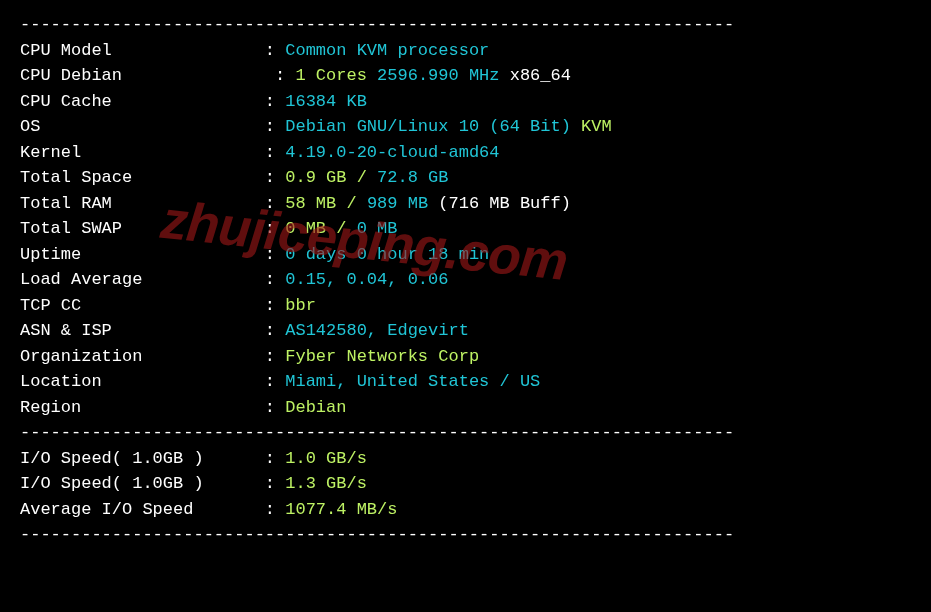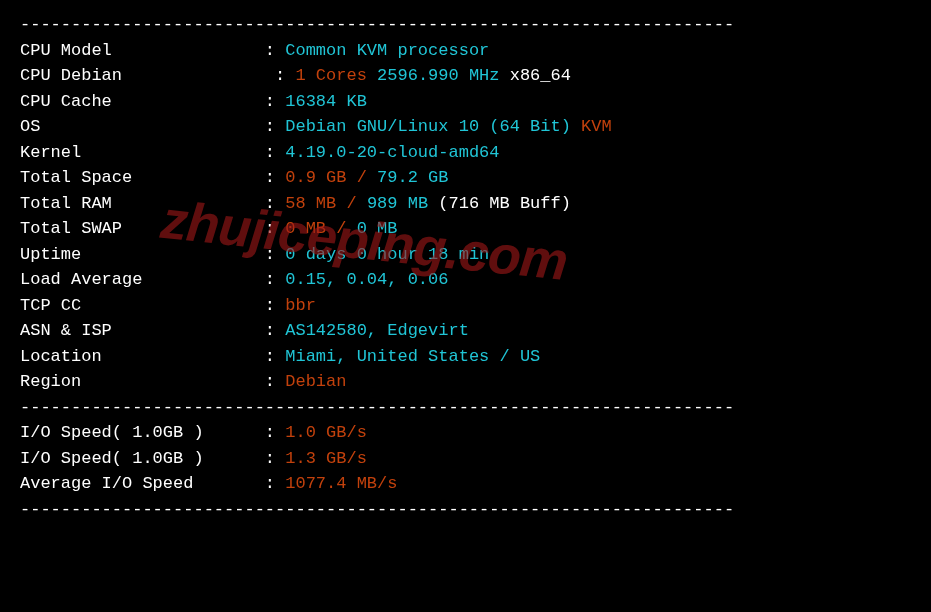--- a/index.html
+++ b/index.html
@@ -24,21 +24,21 @@
       white-space: pre;
       letter-spacing: 0;
     }
     .row {
       white-space: pre;
     }
     .colon {
       color: #fff;
     }
     .cyan { color: #20c5d6; }
-    .yellow { color: #c2410c; }
+    .yellow { color: #bef264; }
     .white { color: #fff; }
     .watermark {
       position: absolute;
       top: 200px;
       left: 160px;
       color: #a01818;
       opacity: 0.6;
       font-size: 54px;
       font-family: Arial, sans-serif;
       font-style: italic;
@@ -52,27 +52,28 @@
 <body>
 
 <div class="dashes">----------------------------------------------------------------------</div>
 
 <div id="sysinfo-block">
     <div class="row"><span class="white">CPU Model               </span><span class="colon">: </span><span class="cyan">Common KVM processor</span></div>
     <div class="row"><span class="white">CPU Debian               </span><span class="colon">: </span><span class="yellow">1 Cores</span><span class="cyan"> 2596.990 MHz </span><span class="white">x86_64</span></div>
     <div class="row"><span class="white">CPU Cache               </span><span class="colon">: </span><span class="cyan">16384 KB</span></div>
     <div class="row"><span class="white">OS                      </span><span class="colon">: </span><span class="cyan">Debian GNU/Linux 10 (64 Bit) </span><span class="yellow">KVM</span></div>
     <div class="row"><span class="white">Kernel                  </span><span class="colon">: </span><span class="cyan">4.19.0-20-cloud-amd64</span></div>
-    <div class="row"><span class="white">Total Space             </span><span class="colon">: </span><span class="yellow">0.9 GB / </span><span class="cyan">79.2 GB</span></div>
+    <div class="row"><span class="white">Total Space             </span><span class="colon">: </span><span class="yellow">0.9 GB / </span><span class="cyan">72.8 GB</span></div>
     <div class="row"><span class="white">Total RAM               </span><span class="colon">: </span><span class="yellow">58 MB / </span><span class="cyan">989 MB </span><span class="white">(716 MB Buff)</span></div>
     <div class="row"><span class="white">Total SWAP              </span><span class="colon">: </span><span class="yellow">0 MB / </span><span class="cyan">0 MB</span></div>
     <div class="row"><span class="white">Uptime                  </span><span class="colon">: </span><span class="cyan">0 days 0 hour 18 min</span></div>
     <div class="row"><span class="white">Load Average            </span><span class="colon">: </span><span class="cyan">0.15, 0.04, 0.06</span></div>
     <div class="row"><span class="white">TCP CC                  </span><span class="colon">: </span><span class="yellow">bbr</span></div>
     <div class="row"><span class="white">ASN &amp; ISP               </span><span class="colon">: </span><span class="cyan">AS142580, Edgevirt</span></div>
+    <div class="row"><span class="white">Organization            </span><span class="colon">: </span><span class="yellow">Fyber Networks Corp</span></div>
     <div class="row"><span class="white">Location                </span><span class="colon">: </span><span class="cyan">Miami, United States / US</span></div>
     <div class="row"><span class="white">Region                  </span><span class="colon">: </span><span class="yellow">Debian</span></div>
   </div>
 
 <div class="dashes">----------------------------------------------------------------------</div>
 
 <div id="iospeed-block">
     <div class="row"><span class="white">I/O Speed( 1.0GB )      </span><span class="colon">: </span><span class="yellow">1.0 GB/s</span></div>
     <div class="row"><span class="white">I/O Speed( 1.0GB )      </span><span class="colon">: </span><span class="yellow">1.3 GB/s</span></div>
     <div class="row"><span class="white">Average I/O Speed       </span><span class="colon">: </span><span class="yellow">1077.4 MB/s</span></div>

